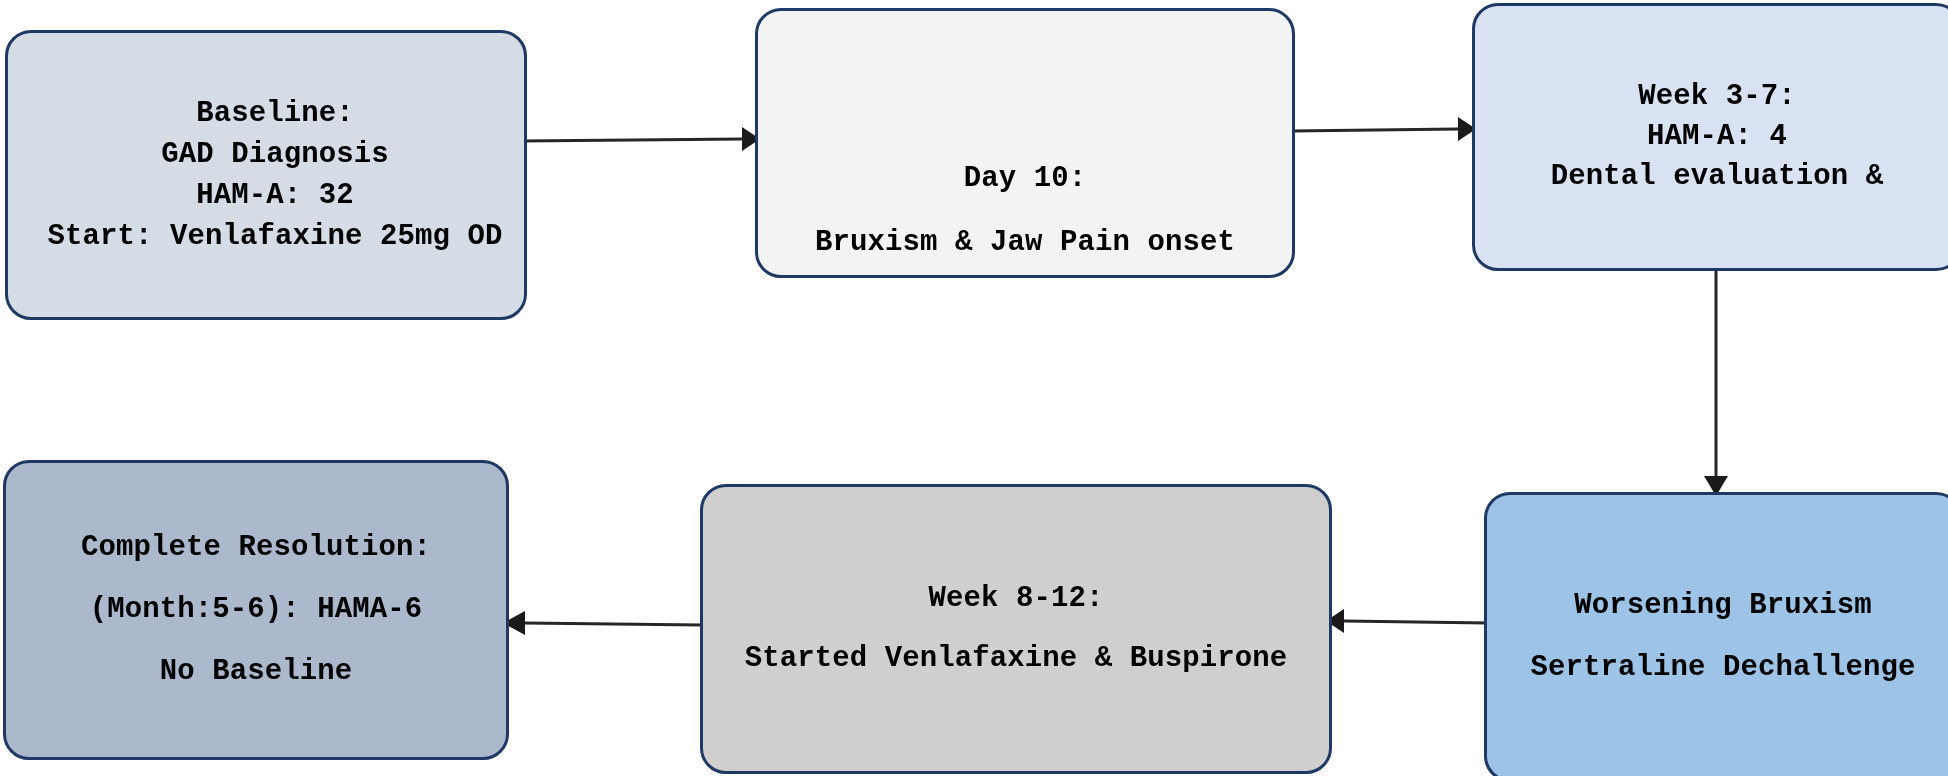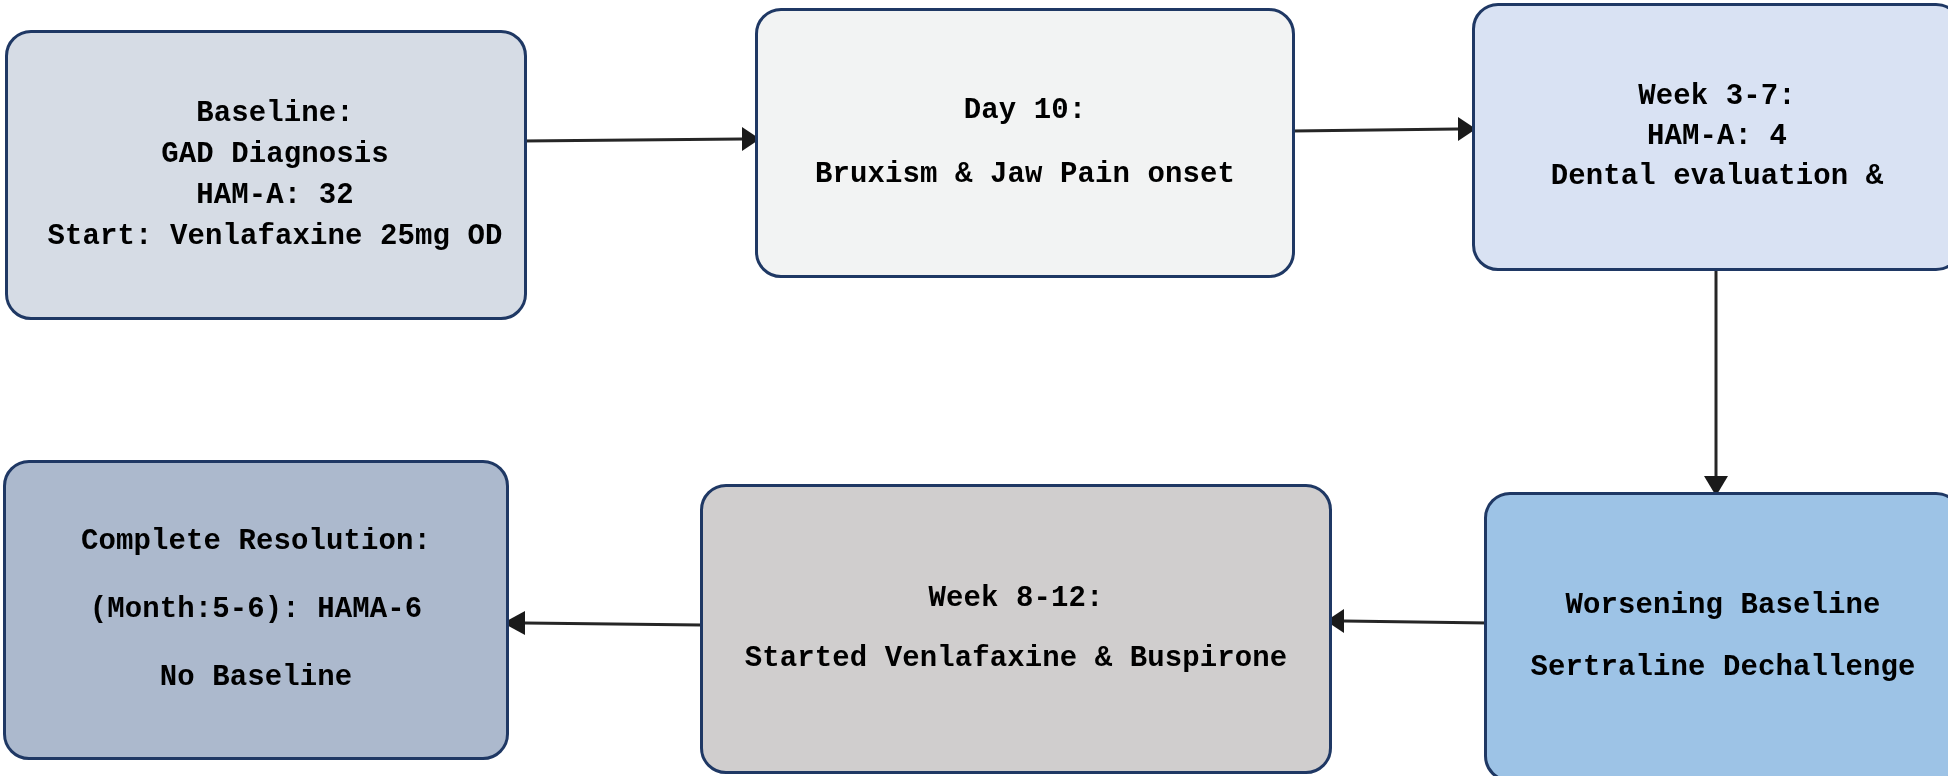--- a/index.html
+++ b/index.html
@@ -43,20 +43,21 @@
     background: #D6DCE5;
     font-size: 29px;
     padding-left: 18px;
   }
   #node-baseline .line { line-height: 41px; }
 
   #node-day10 {
     left: 755px; top: 8px; width: 540px; height: 270px;
     background: #F2F3F3;
     font-size: 29px;
+    justify-content: flex-end;
   }
   #node-day10 .line { line-height: 64px; }
 
   #node-week37 {
     left: 1472px; top: 3px; width: 490px; height: 268px;
     background: #D9E2F3;
     font-size: 29px;
   }
   #node-week37 .line { line-height: 40px; }
 
@@ -140,28 +141,28 @@
     <span class="line">Bruxism &amp; Jaw Pain onset</span>
   </div>
 
   <div class="node" id="node-week37" style="background: rgb(217, 226, 243); border-color: rgb(31, 56, 100);">
     <span class="line">Week 3-7:</span>
     <span class="line">HAM-A: 4</span>
     <span class="line">Dental evaluation &amp;</span>
   </div>
 
   <div class="node" id="node-week8" style="background: rgb(157, 195, 230); border-color: rgb(31, 56, 100);">
-    <span class="line">Worsening Baseline</span>
+    <span class="line">Worsening Bruxism</span>
     <span class="line">Sertraline Dechallenge</span>
   </div>
 
   <div class="node" id="node-week812" style="background: rgb(208, 206, 206); border-color: rgb(31, 56, 100);">
     <span class="line">Week 8-12:</span>
     <span class="line">Started Venlafaxine &amp; Buspirone</span>
   </div>
 
-  <div class="node" id="node-resolution" style="background: rgb(172, 185, 205); border-color: rgb(31, 56, 100); gap: 6px;">
+  <div class="node" id="node-resolution" style="background: rgb(172, 185, 205); border-color: rgb(31, 56, 100);">
     <span class="line">Complete Resolution:</span>
     <span class="line">(Month:5-6): HAMA-6</span>
     <span class="line">No Baseline</span>
   </div>
 
 </div>
 
 </body></html>

